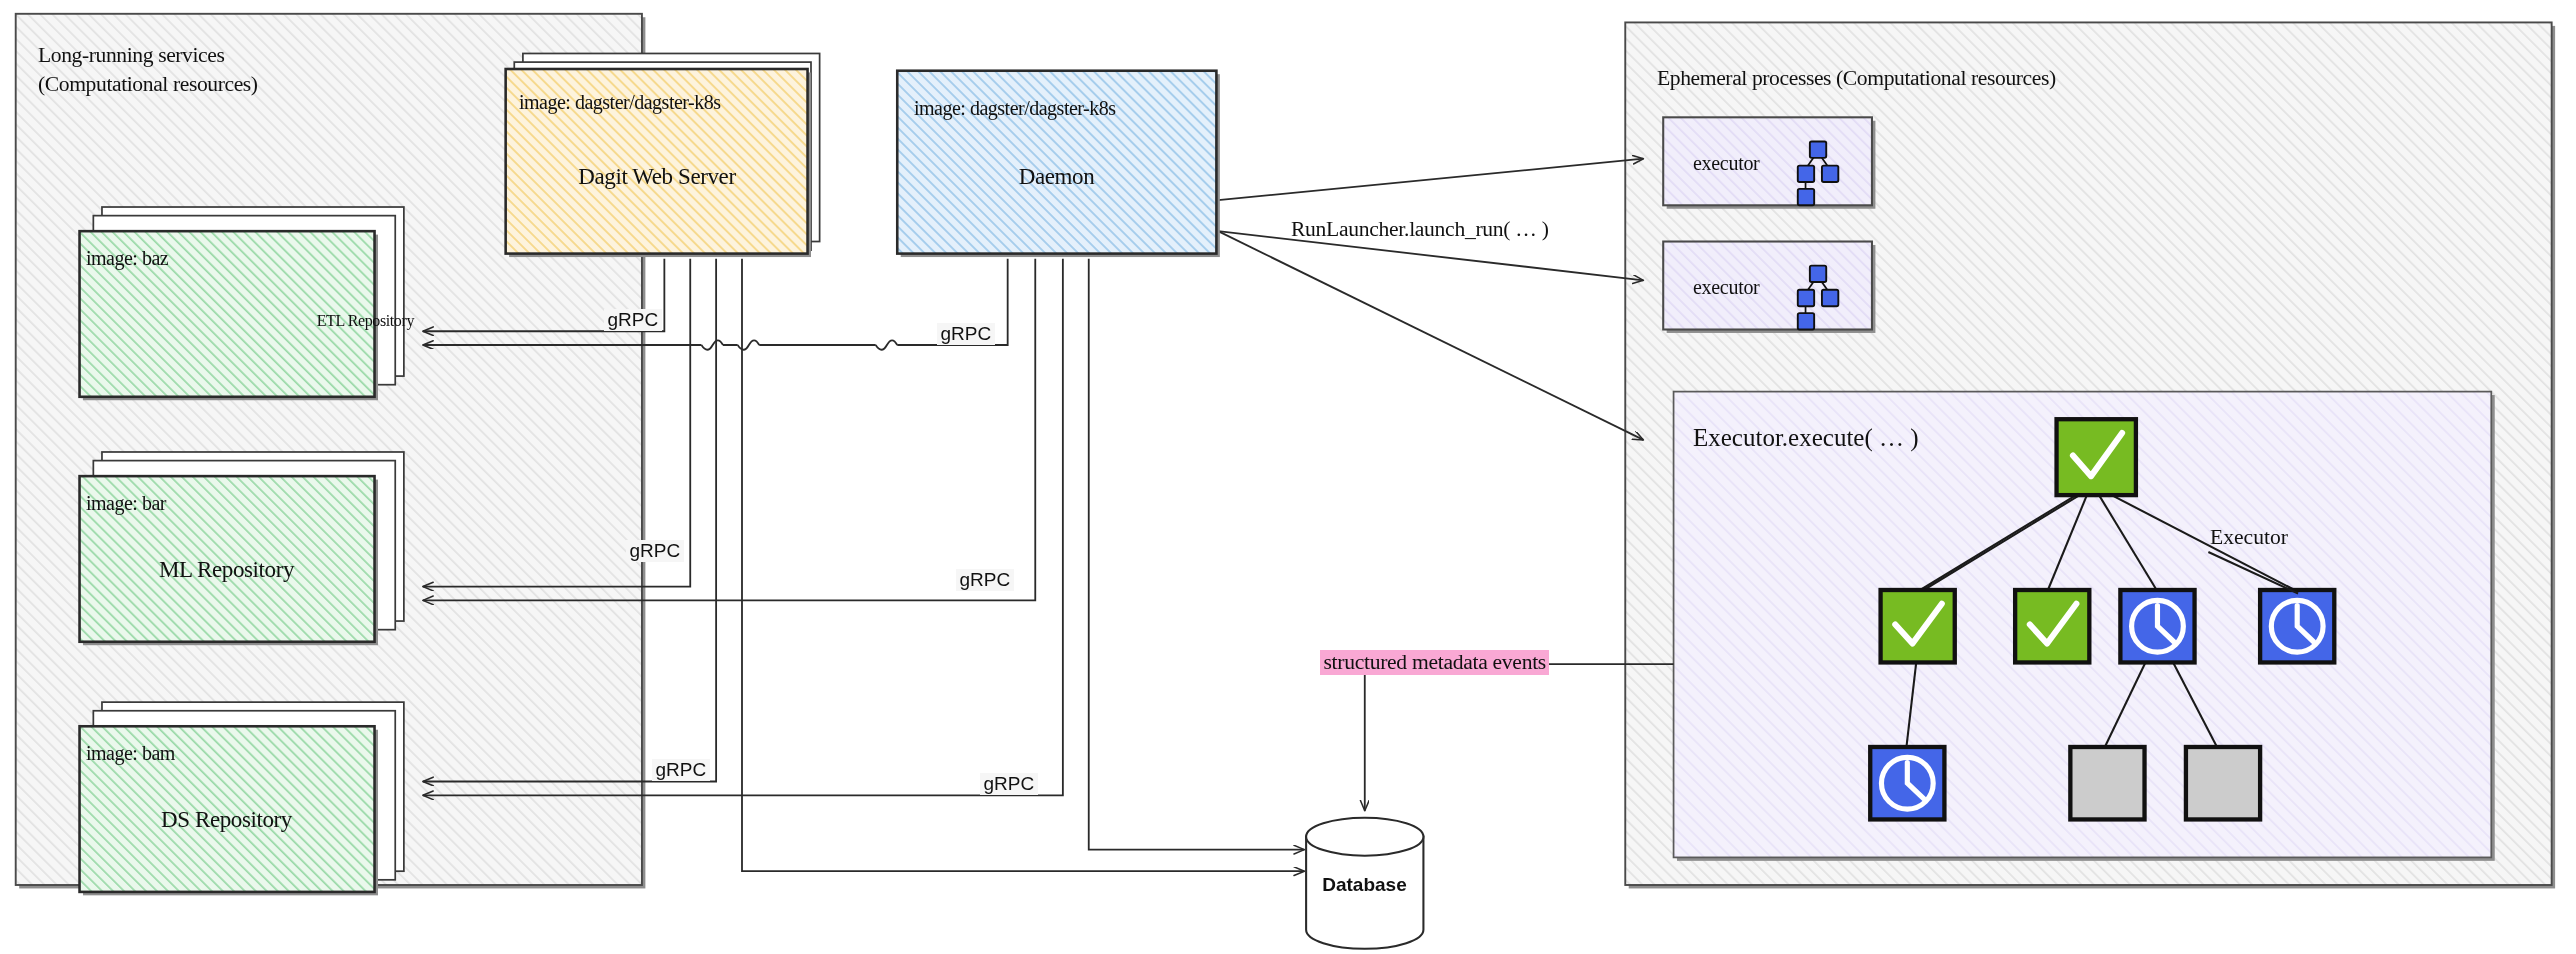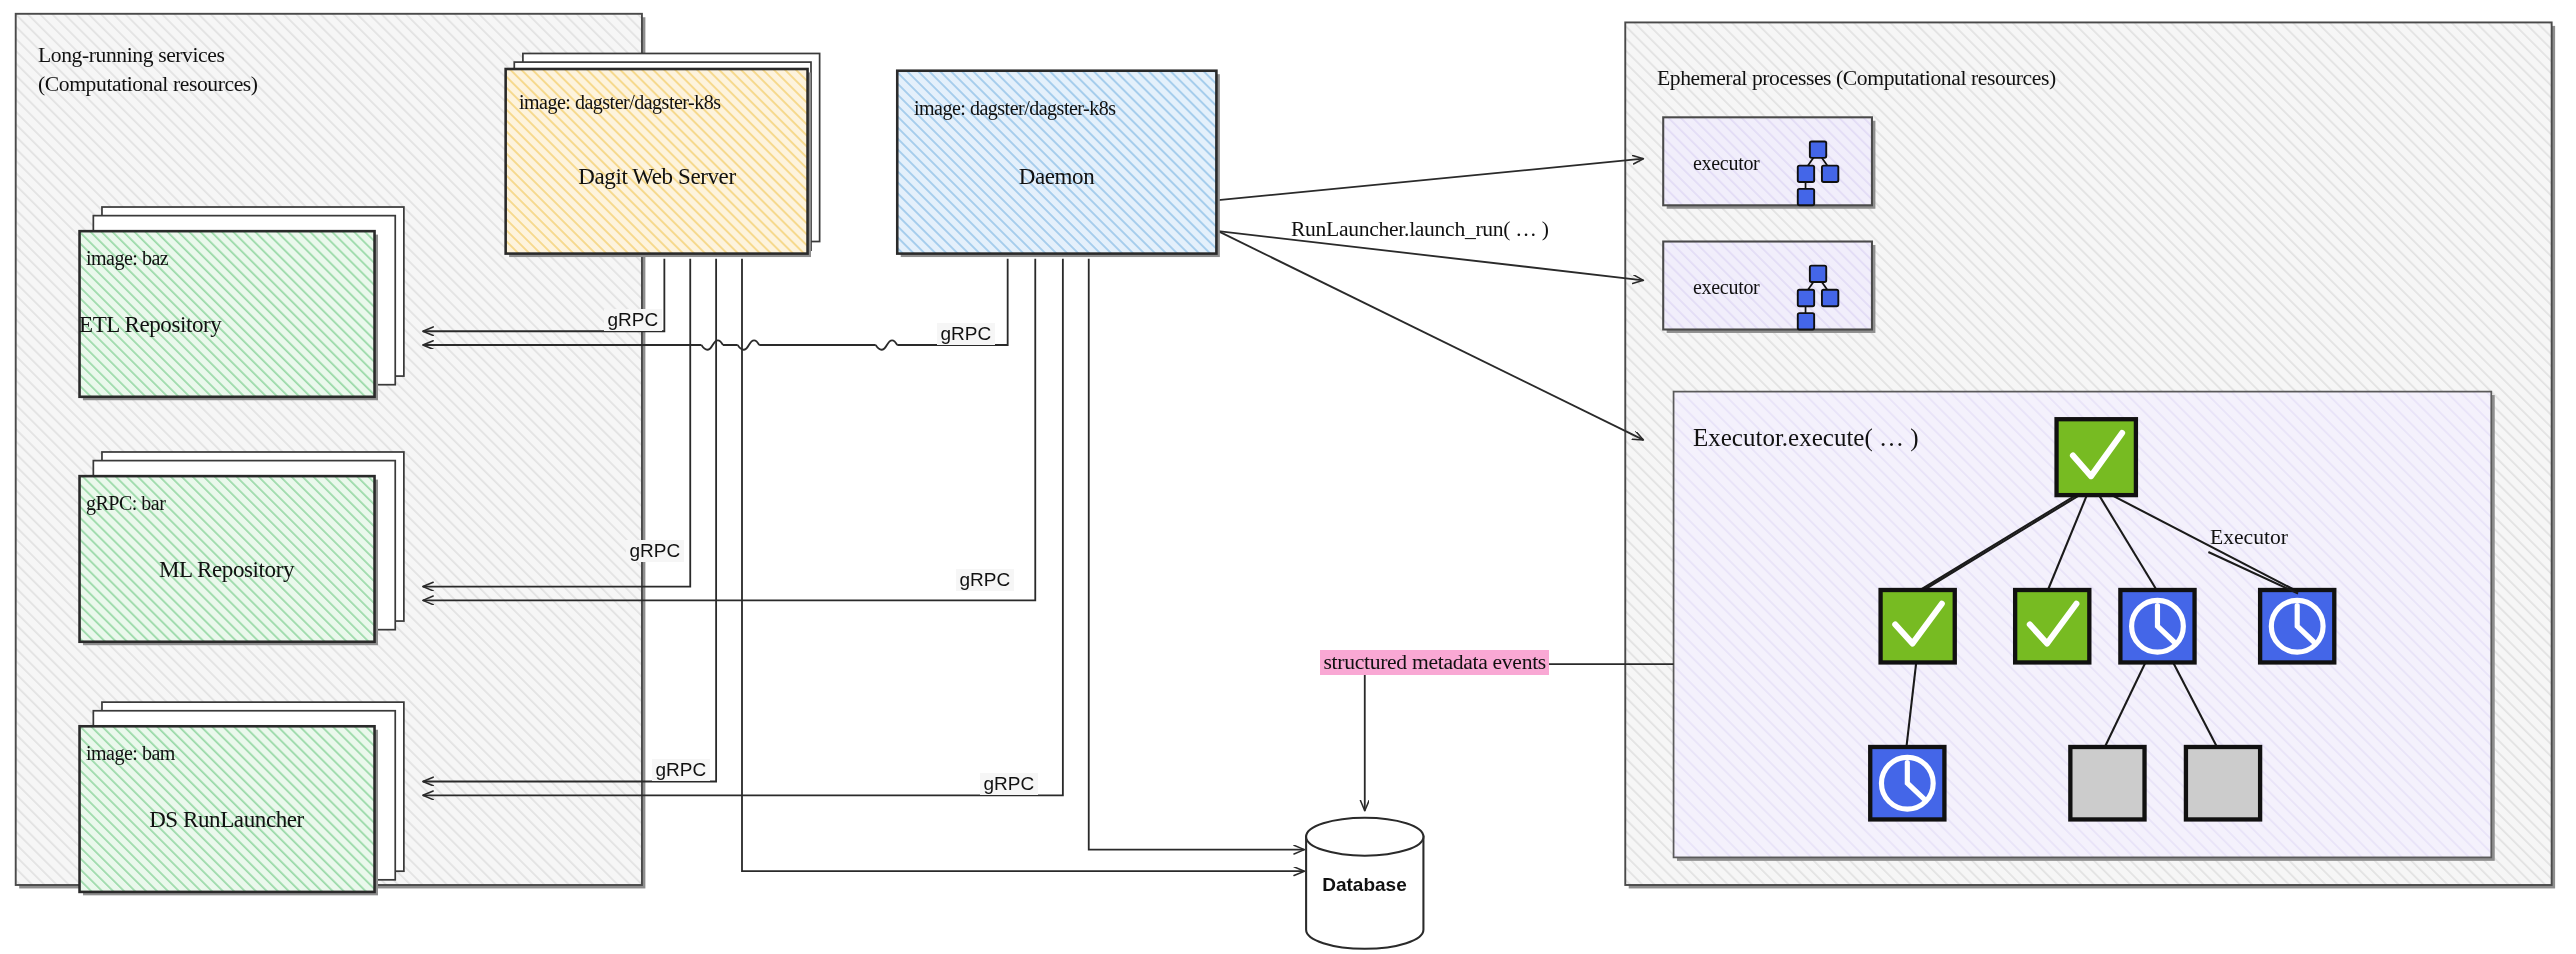--- a/index.html
+++ b/index.html
@@ -233,27 +233,27 @@
 
 <div style="position:absolute;left:2210px;top:525px;font-size:21.6px;color:#111;" class="mono">Executor</div>
 
 <div style="position:absolute;left:519px;top:91px;font-size:20px;color:#111;letter-spacing:-0.5px;" class="mono">image: dagster/dagster-k8s</div>
 <div style="position:absolute;left:506px;top:164px;width:302px;text-align:center;font-size:23px;color:#111;letter-spacing:-0.4px;" class="mono">Dagit Web Server</div>
 
 <div style="position:absolute;left:914px;top:97px;font-size:20px;color:#111;letter-spacing:-0.5px;" class="mono">image: dagster/dagster-k8s</div>
 <div style="position:absolute;left:897px;top:164px;width:319px;text-align:center;font-size:23px;color:#111;letter-spacing:-0.4px;" class="mono">Daemon</div>
 
 <div style="position:absolute;left:86px;top:247px;font-size:20px;color:#111;letter-spacing:-0.5px;" class="mono">image: baz</div>
-<div style="position:absolute;left:79px;top:312px;width:335px;text-align:left;font-size:23px;color:#111;letter-spacing:-0.4px;" class="mono">ETL Repository</div>
-
-<div style="position:absolute;left:86px;top:492px;font-size:20px;color:#111;letter-spacing:-0.5px;" class="mono">gRPC: bar</div>
+<div style="position:absolute;left:79px;top:312px;width:335px;text-align:right;font-size:16px;color:#111;letter-spacing:-0.4px;" class="mono">ETL Repository</div>
+
+<div style="position:absolute;left:86px;top:492px;font-size:20px;color:#111;letter-spacing:-0.5px;" class="mono">image: bar</div>
 <div style="position:absolute;left:79px;top:557px;width:295px;text-align:center;font-size:23px;color:#111;letter-spacing:-0.4px;" class="mono">ML Repository</div>
 
 <div style="position:absolute;left:86px;top:742px;font-size:20px;color:#111;letter-spacing:-0.5px;" class="mono">image: bam</div>
-<div style="position:absolute;left:79px;top:807px;width:295px;text-align:center;font-size:23px;color:#111;letter-spacing:-0.4px;" class="mono">DS RunLauncher</div>
+<div style="position:absolute;left:79px;top:807px;width:295px;text-align:center;font-size:23px;color:#111;letter-spacing:-0.4px;" class="mono">DS Repository</div>
 
 <div style="position:absolute;left:1693px;top:152px;font-size:20px;color:#111;letter-spacing:-0.3px;" class="mono">executor</div>
 <div style="position:absolute;left:1693px;top:276px;font-size:20px;color:#111;letter-spacing:-0.3px;" class="mono">executor</div>
 
 <div style="position:absolute;left:1306px;top:874px;width:117px;text-align:center;font-size:19px;color:#111;font-weight:bold;" class="sans">Database</div>
 
 <div style="position:absolute;left:1291px;top:217px;font-size:21.6px;color:#111;letter-spacing:-0.3px;text-align:right;" class="mono">RunLauncher.launch_run( … )</div>
 
 <div style="position:absolute;left:1320px;top:650px;font-size:21.6px;color:#111;letter-spacing:-0.3px;background:#f9a8d4;padding:0 3.5px;" class="mono">structured metadata events</div>
 

